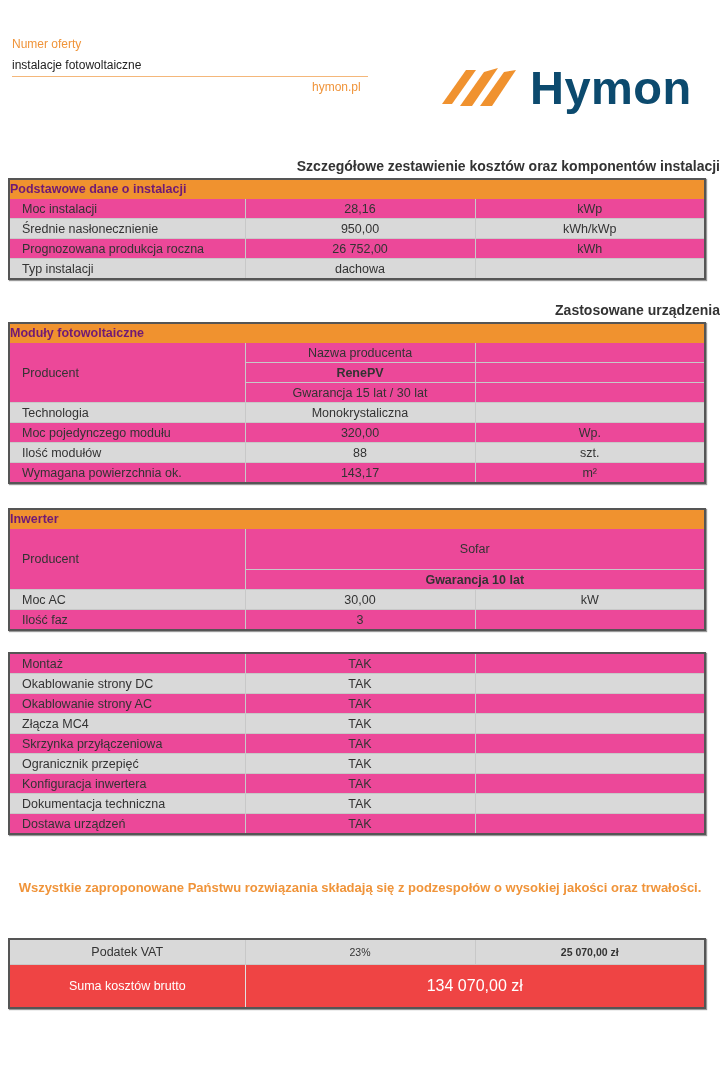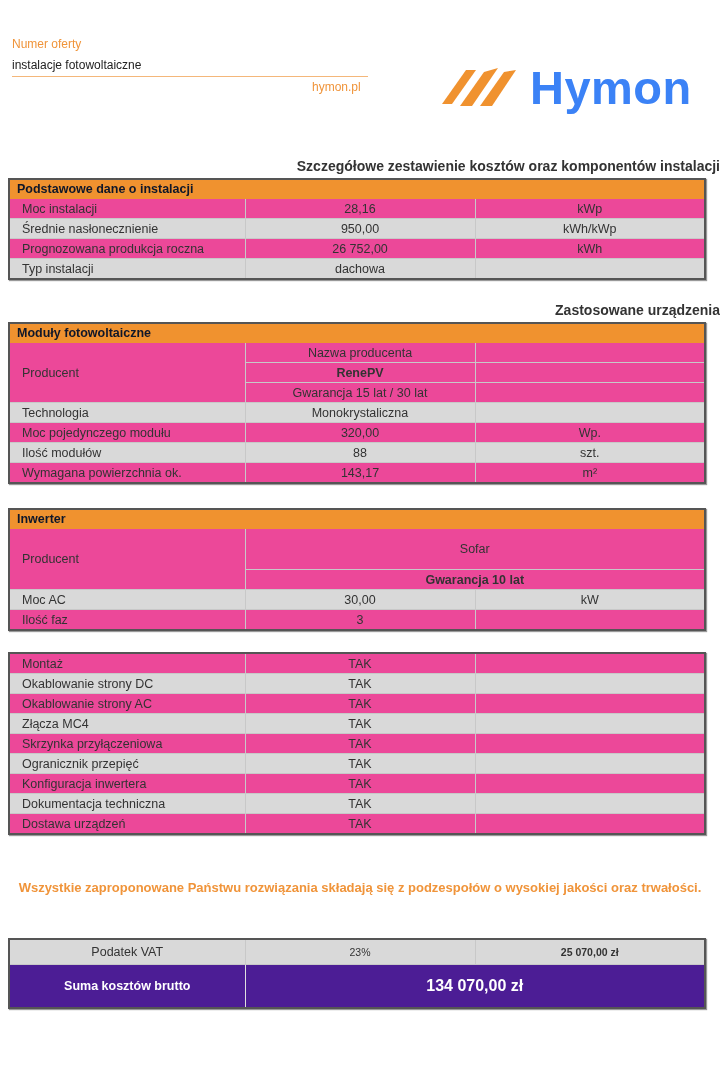--- a/index.html
+++ b/index.html
@@ -5,52 +5,52 @@
   html, body { margin: 0; padding: 0; background: #ffffff; }
   body {
     width: 720px; height: 1070px; position: relative; overflow: hidden;
     font-family: "Liberation Sans", sans-serif; color: #333333;
   }
   .hdr-label { position: absolute; left: 12px; top: 37px; font-size: 12px; color: #f0943a; }
   .hdr-sub { position: absolute; left: 12px; top: 58px; font-size: 12px; color: #222; }
   .hdr-line { position: absolute; left: 12px; top: 76px; width: 356px; height: 1px; background: #f4b77a; }
   .hdr-site { position: absolute; left: 312px; top: 80px; font-size: 12px; color: #f0943a; }
   .logo { position: absolute; left: 440px; top: 58px; width: 262px; height: 60px; }
-  .logo-text { position: absolute; left: 90px; top: 2px; font-size: 47px; font-weight: bold; color: #3b82f6; letter-spacing: 0.5px; }
+  .logo-text { position: absolute; left: 90px; top: 2px; font-size: 47px; font-weight: bold; color: #0c4a6e; letter-spacing: 0.5px; }
 
   .title { position: absolute; left: 0; width: 720px; text-align: right; font-weight: bold; font-size: 14px; color: #333; }
 
   table.t {
     position: absolute; left: 8px; width: 696px; border-collapse: collapse;
     font-size: 12.5px; table-layout: fixed;
     border: 2px solid #555;
     box-shadow: 1px 1px 1px #999;
   }
   table.t td {
     border: 1px solid #c8c8c8; height: 19px; padding: 0 0 0 12px; color: #333;
     white-space: nowrap; overflow: hidden;
   }
   table.t td.c { text-align: center; padding: 0; }
   table.t td.b { font-weight: bold; }
   table.t tr.g td { background: #d9d9d9; }
   table.t tr.w td { background: #ec4899; }
   table.t tr.h td {
-    background: #f0922f; color: #0f172a; font-weight: bold; padding-left: 7px; height: 18px;
+    background: #f0922f; color: #701a75; font-weight: bold; padding-left: 0; height: 18px;
     border-color: #f0922f;
   }
   col.c1 { width: 236px; } col.c2 { width: 230px; } col.c3 { width: 230px; }
 
   .note {
     position: absolute; left: 0; top: 878px; width: 720px; text-align: center;
     color: #f0943a; font-weight: bold; font-size: 13px; line-height: 20px;
   }
 
   table.sum td { font-size: 12.5px; }
   table.sum tr.total td {
-    background: #4c1d95; color: #fff; font-weight: bold; height: 42px; border-color: #e0e0e0;
+    background: #ef4444; color: #fff; font-weight: normal; height: 42px; border-color: #e0e0e0;
   }
   table.sum tr.total td.big { font-size: 16px; }
   table.sum td.small { font-size: 10.5px; }
 </style>
 </head>
 <body>
 
 <div class="hdr-label">Numer oferty</div>
 <div class="hdr-sub">instalacje fotowoltaiczne</div>
 <div class="hdr-line"></div>

